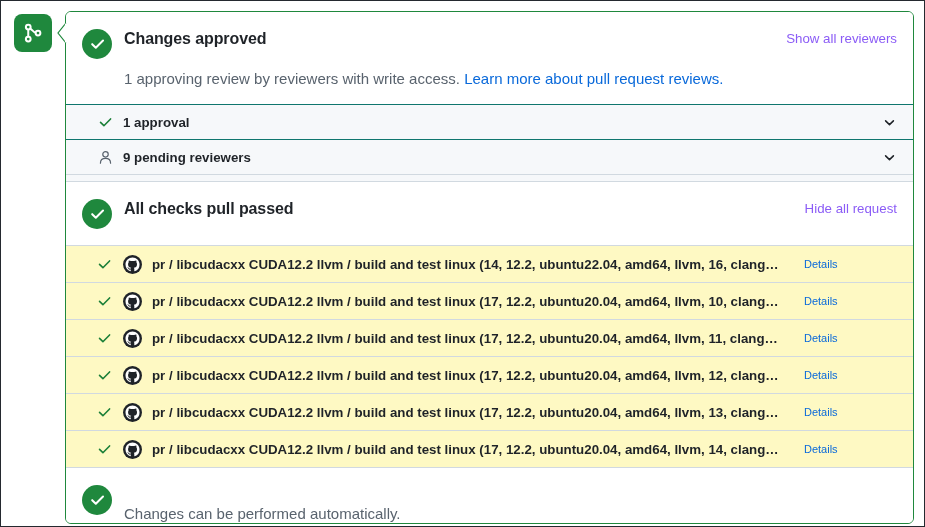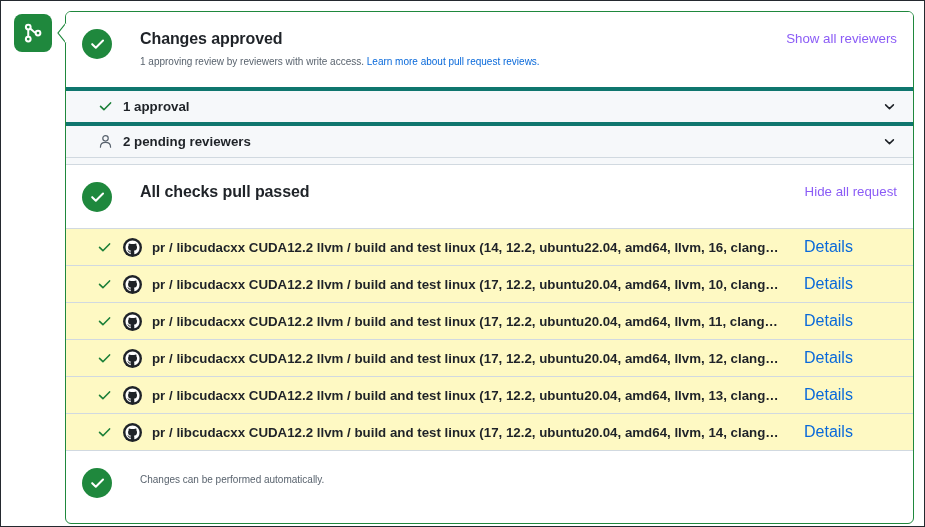--- a/index.html
+++ b/index.html
@@ -39,21 +39,21 @@
     overflow: hidden;
   }
   
   #callout-arrow {
     position: absolute;
     left: 56px; top: 22px;
     width: 10px; height: 20px;
     z-index: 5;
   }
 
-  .box-section { position: relative; background: #ffffff; gap: 16px; }
+  .box-section { position: relative; background: #ffffff; }
 
   
   .status-head {
     display: flex;
     align-items: flex-start;
     padding: 16px 16px 16px 16px;
     background: #ffffff;
   }
   .circle-check {
     flex: 0 0 auto;
@@ -66,24 +66,24 @@
   }
   .head-text { flex: 1 1 auto; min-width: 0; }
   .head-title {
     font-size: 16px;
     font-weight: bold;
     color: #1f2328;
     line-height: 21px;
     letter-spacing: -0.1px;
   }
   .head-sub {
-    font-size: 10px;
+    font-size: 15px;
     color: #59636e;
     line-height: 19px;
-    margin-top: 3px;
+    margin-top: 20px;
   }
   .inline-link {
     color: #0969da;
     text-decoration: none;
     cursor: pointer;
   }
   .head-action {
     flex: 0 0 auto;
     font-size: 13.3px;
     color: #8b5cf6;
@@ -94,21 +94,21 @@
     white-space: nowrap;
   }
 
   
   .reviewer-row {
     display: flex;
     align-items: center;
     height: 35px;
     padding: 0 16px 0 30px;
     background: #f6f8fa;
-    border-top: 4px solid #0f766e;
+    border-top: 1px solid #0f766e;
     cursor: pointer;
   }
   .reviewer-row .r-icon {
     width: 18px; height: 18px;
     display: flex; align-items: center; justify-content: center;
     margin-right: 9px;
     flex: 0 0 auto;
   }
   .reviewer-row .r-label {
     font-size: 13.3px;
@@ -153,21 +153,21 @@
   .check-row .c-name {
     font-size: 13.3px;
     font-weight: bold;
     color: #1f2328;
     flex: 1 1 auto;
     white-space: nowrap;
     overflow: hidden;
     max-width: 640px;
   }
   .check-row .c-details {
-    font-size: 16px;
+    font-size: 11px;
     color: #0969da;
     text-decoration: none;
     cursor: pointer;
     flex: 0 0 auto;
     margin-left: 12px;
   }
 
   .conflict-section {
     border-top: 1px solid #d1d9e0;
     background: #ffffff;
@@ -224,21 +224,21 @@
       </span>
     </div>
 
     <div class="reviewer-row">
       <span class="r-icon">
         <svg width="15" height="15" viewBox="0 0 16 16">
           <circle cx="8" cy="4.6" r="2.9" fill="none" stroke="#59636e" stroke-width="1.3"></circle>
           <path d="M2.6 14 C2.6 10.6 5.0 9.0 8 9.0 C11.0 9.0 13.4 10.6 13.4 14" fill="none" stroke="#59636e" stroke-width="1.3" stroke-linecap="round"></path>
         </svg>
       </span>
-      <span class="r-label">2 pending reviewers</span>
+      <span class="r-label">9 pending reviewers</span>
       <span class="r-chev">
         <svg width="13" height="13" viewBox="0 0 16 16">
           <path d="M3.2 6 L8 10.6 L12.8 6" fill="none" stroke="#1f2328" stroke-width="1.9" stroke-linecap="round" stroke-linejoin="round"></path>
         </svg>
       </span>
     </div>
 
     <div class="thick-divider"></div>
 
     <div class="box-section status-head">

